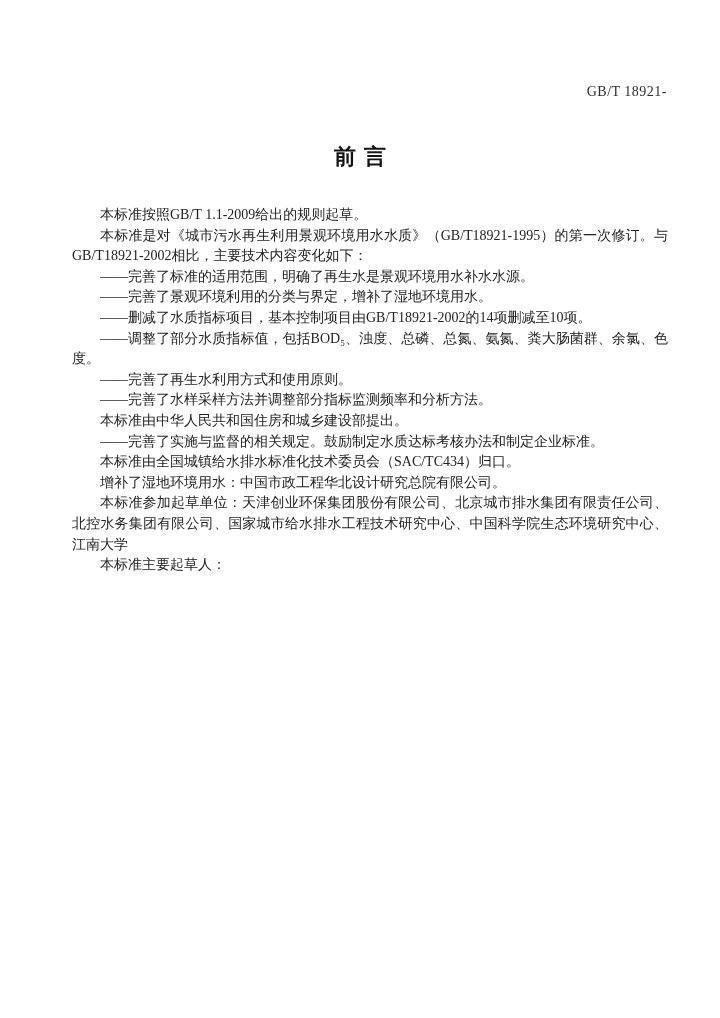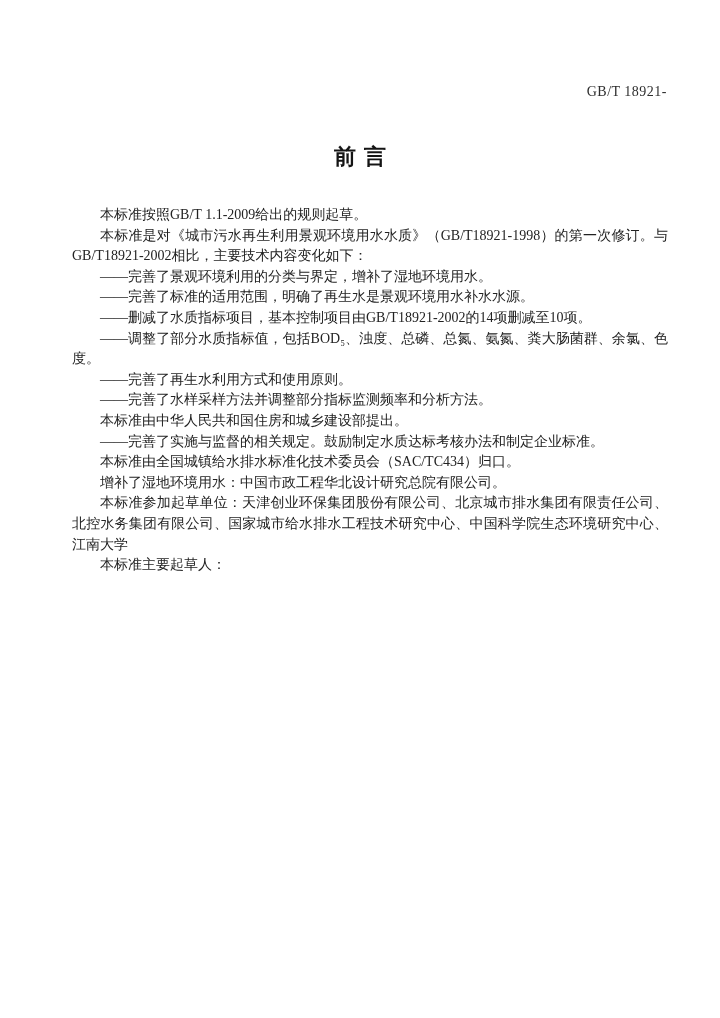--- a/index.html
+++ b/index.html
@@ -65,23 +65,23 @@
 <body>
 
 <div class="page">
 
   <div class="header-code">GB/T 18921-</div>
 
   <h1 class="doc-title">前言</h1>
 
   <div class="body-text">
     <p>本标准按照GB/T 1.1-2009给出的规则起草。</p>
-    <p>本标准是对《城市污水再生利用景观环境用水水质》（GB/T18921-1998）的第一次修订。与GB/T18921-2002相比，主要技术内容变化如下：</p>
+    <p>本标准是对《城市污水再生利用景观环境用水水质》（GB/T18921-1995）的第一次修订。与GB/T18921-2002相比，主要技术内容变化如下：</p>
+    <p>——完善了标准的适用范围，明确了再生水是景观环境用水补水水源。</p>
     <p>——完善了景观环境利用的分类与界定，增补了湿地环境用水。</p>
-    <p>——完善了标准的适用范围，明确了再生水是景观环境用水补水水源。</p>
     <p>——删减了水质指标项目，基本控制项目由GB/T18921-2002的14项删减至10项。</p>
     <p>——调整了部分水质指标值，包括BOD₅、浊度、总磷、总氮、氨氮、粪大肠菌群、余氯、色度。</p>
     <p>——完善了再生水利用方式和使用原则。</p>
     <p>——完善了水样采样方法并调整部分指标监测频率和分析方法。</p>
     <p>本标准由中华人民共和国住房和城乡建设部提出。</p>
     <p>——完善了实施与监督的相关规定。鼓励制定水质达标考核办法和制定企业标准。</p>
     <p>本标准由全国城镇给水排水标准化技术委员会（SAC/TC434）归口。</p>
     <p>增补了湿地环境用水：中国市政工程华北设计研究总院有限公司。</p>
     <p>本标准参加起草单位：天津创业环保集团股份有限公司、北京城市排水集团有限责任公司、北控水务集团有限公司、国家城市给水排水工程技术研究中心、中国科学院生态环境研究中心、江南大学</p>
     <p>本标准主要起草人：</p>

